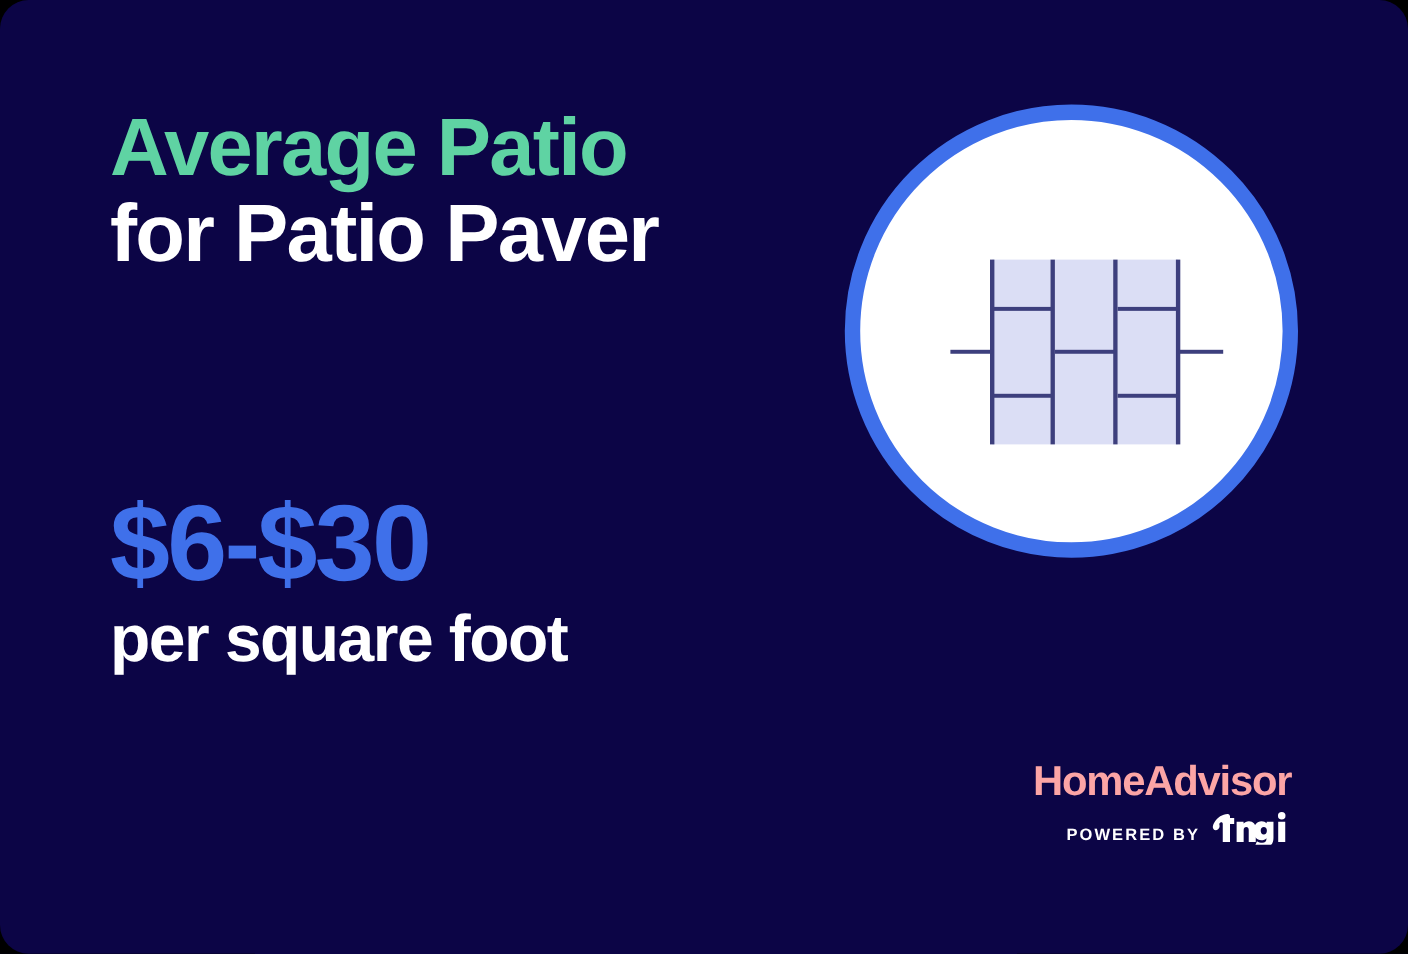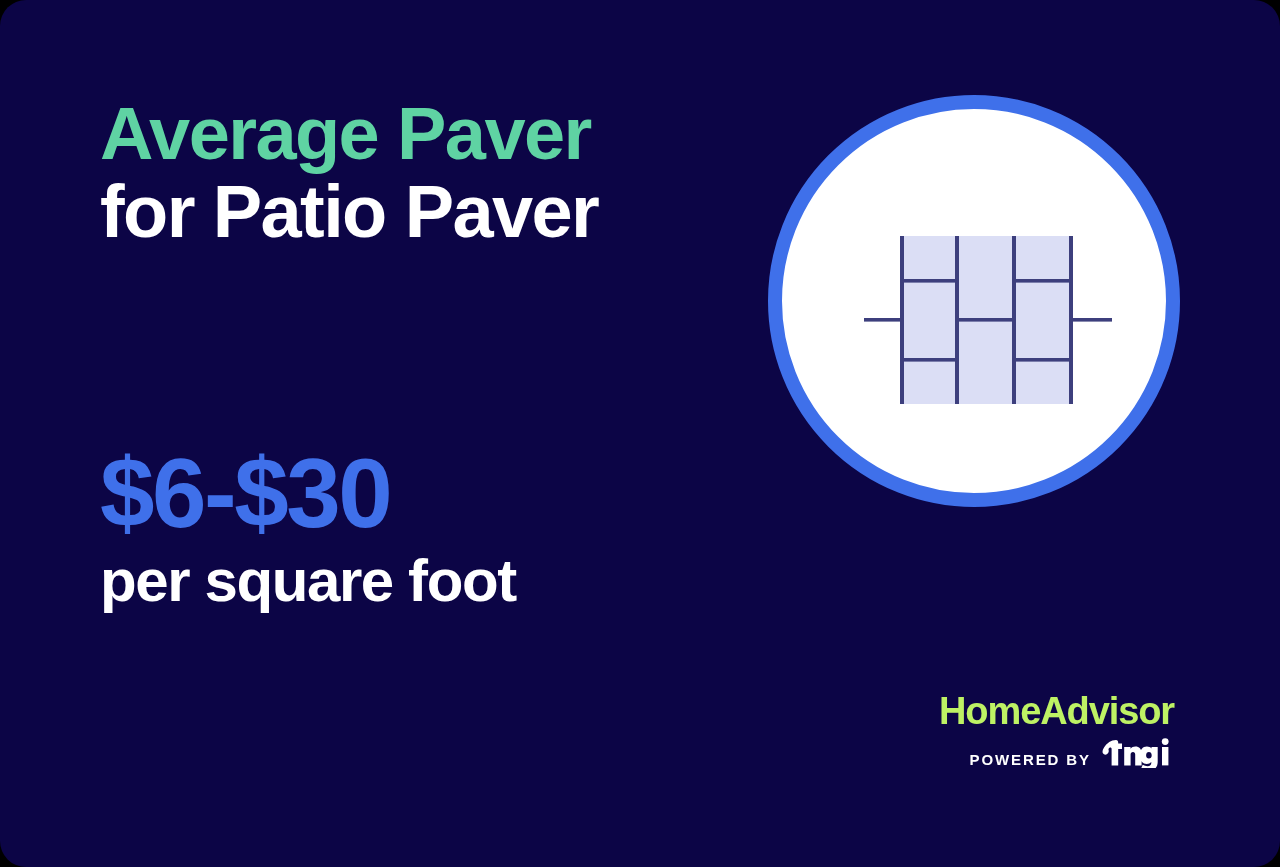--- a/index.html
+++ b/index.html
@@ -86,21 +86,21 @@
     right: 106px;
     top: 690px;
     text-align: right;
     width: 320px;
   }
   .brand-name {
     font-size: 38px;
     line-height: 42px;
     font-weight: 700;
     letter-spacing: -1.1px;
-    color: #bef264;
+    color: #fca5a5;
     white-space: nowrap;
   }
   .brand-sub {
     margin-top: 6px;
     display: flex;
     align-items: flex-end;
     justify-content: flex-end;
     gap: 9px;
     white-space: nowrap;
   }
@@ -134,21 +134,21 @@
     width: 412px;
     height: 412px;
   }
 </style>
 </head>
 <body>
 
 <div class="card">
 
   <div class="headline">
-    <span class="line accent">Average Paver</span>
+    <span class="line accent">Average Patio</span>
     <span class="line">for Patio Paver</span>
   </div>
 
   <div class="price">$6-$30</div>
   <div class="price-unit">per square foot</div>
 
 
   <div class="brand">
     <div class="brand-name">HomeAdvisor</div>
     <div class="brand-sub">

